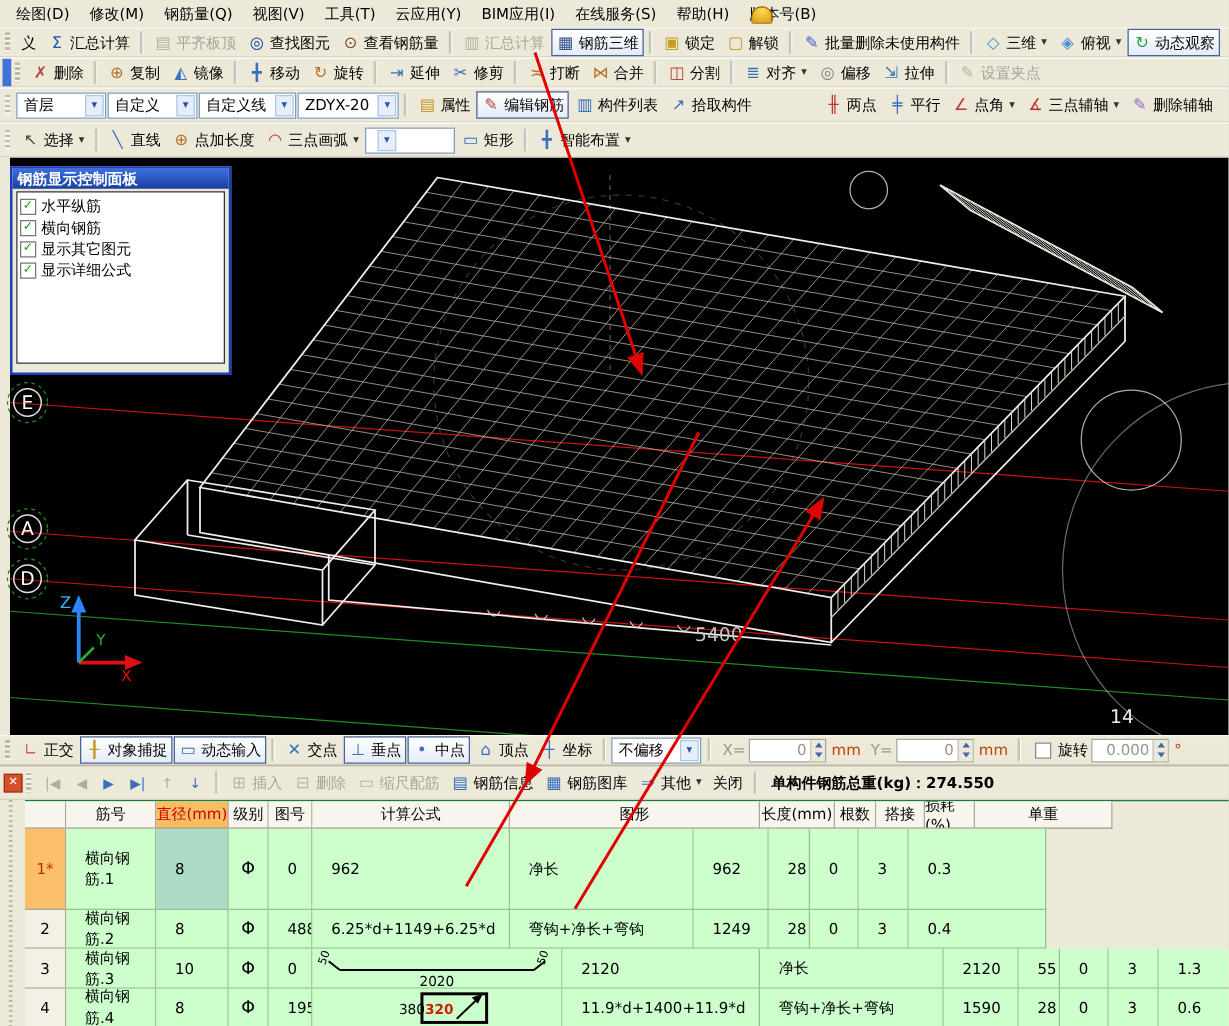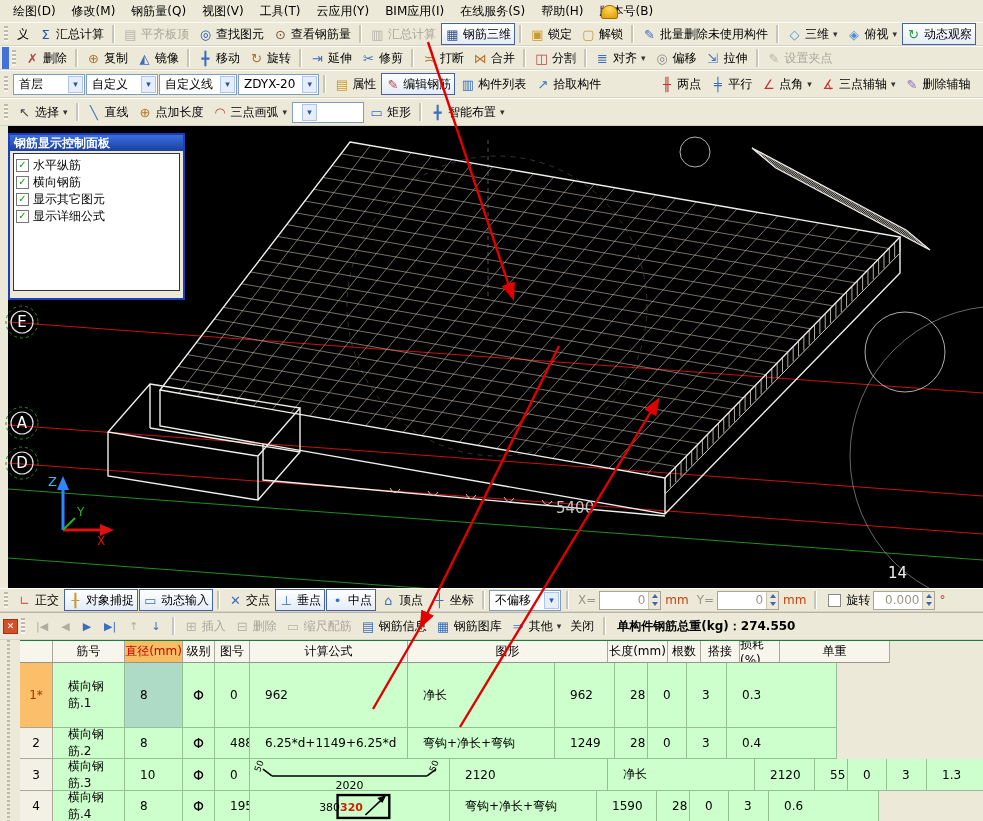--- a/index.html
+++ b/index.html
@@ -775,20 +775,21 @@
         <div class="td c4 left">195</div>
         <div class="td c5">
           <svg width="200" height="31" viewBox="0 0 200 31">
             <text class="st" x="80" y="20" text-anchor="end">380</text>
             <rect class="boxr" x="88" y="4" width="52" height="23"></rect>
             <text class="st red" x="102" y="20">320</text>
             <path class="shp" d="M116,24 L135,6"></path>
             <polygon points="137,4 128,7 133,12" fill="#000"></polygon>
           </svg>
         </div>
+        <div class="td c6 left">11.9*d+1400+11.9*d</div>
         <div class="td c7 left">弯钩+净长+弯钩</div>
         <div class="td c8 left">1590</div>
         <div class="td c9 left">28</div>
         <div class="td c10 left">0</div>
         <div class="td c11 left">3</div>
         <div class="td c12 left">0.6</div>
       </div>
     </div>
   </div>
 

